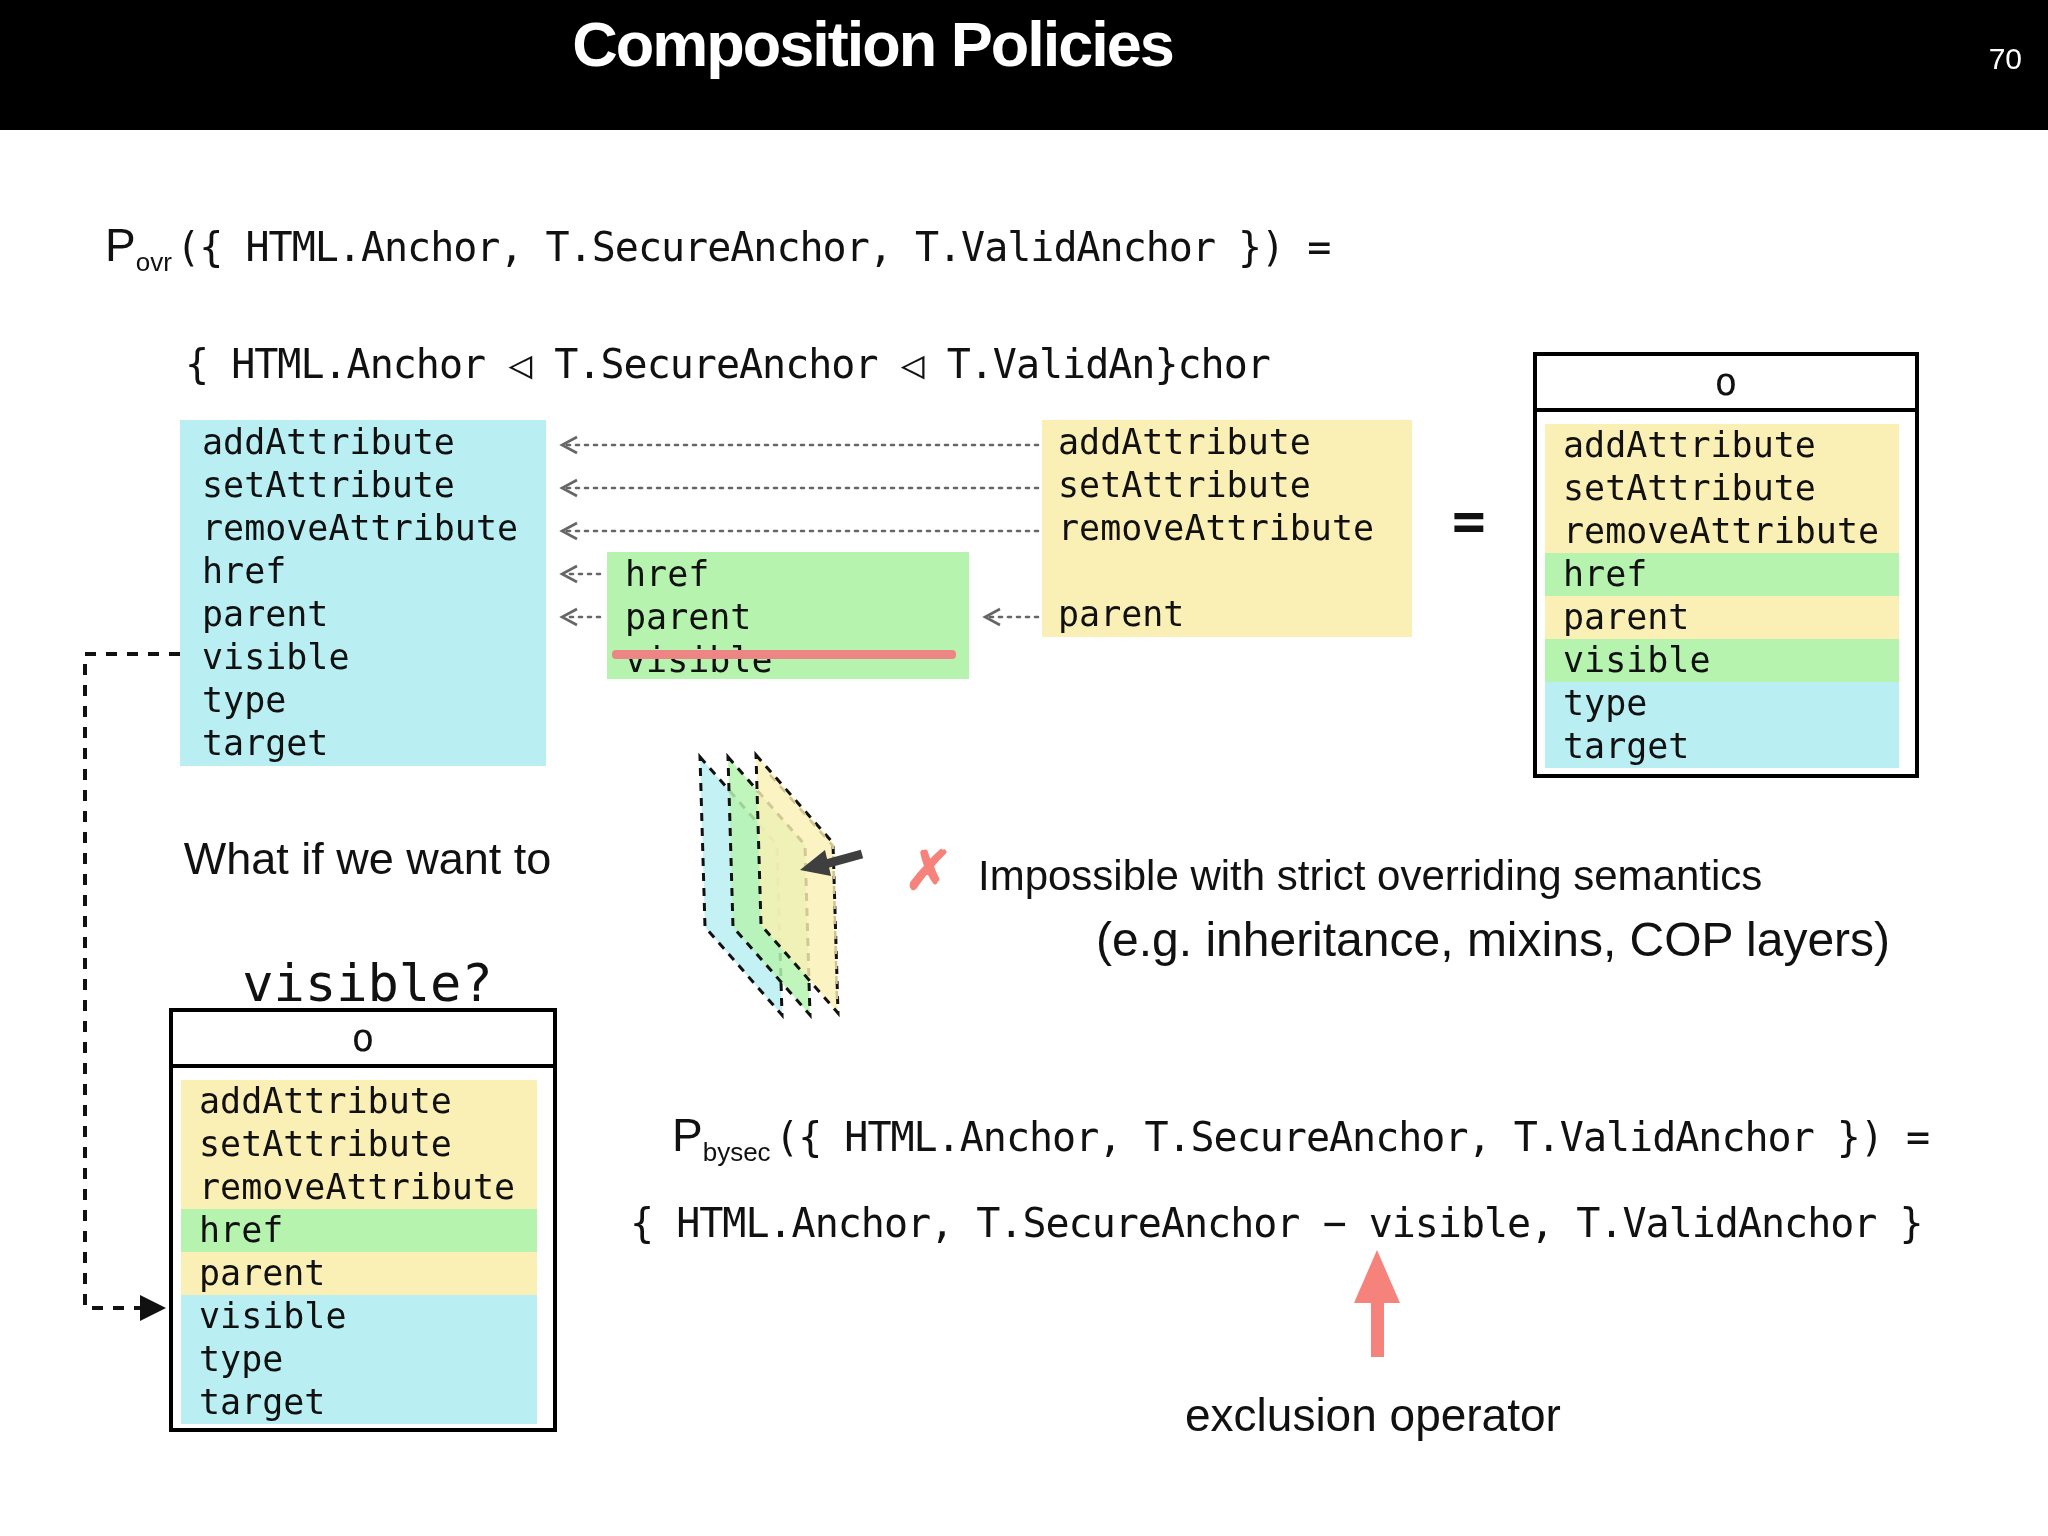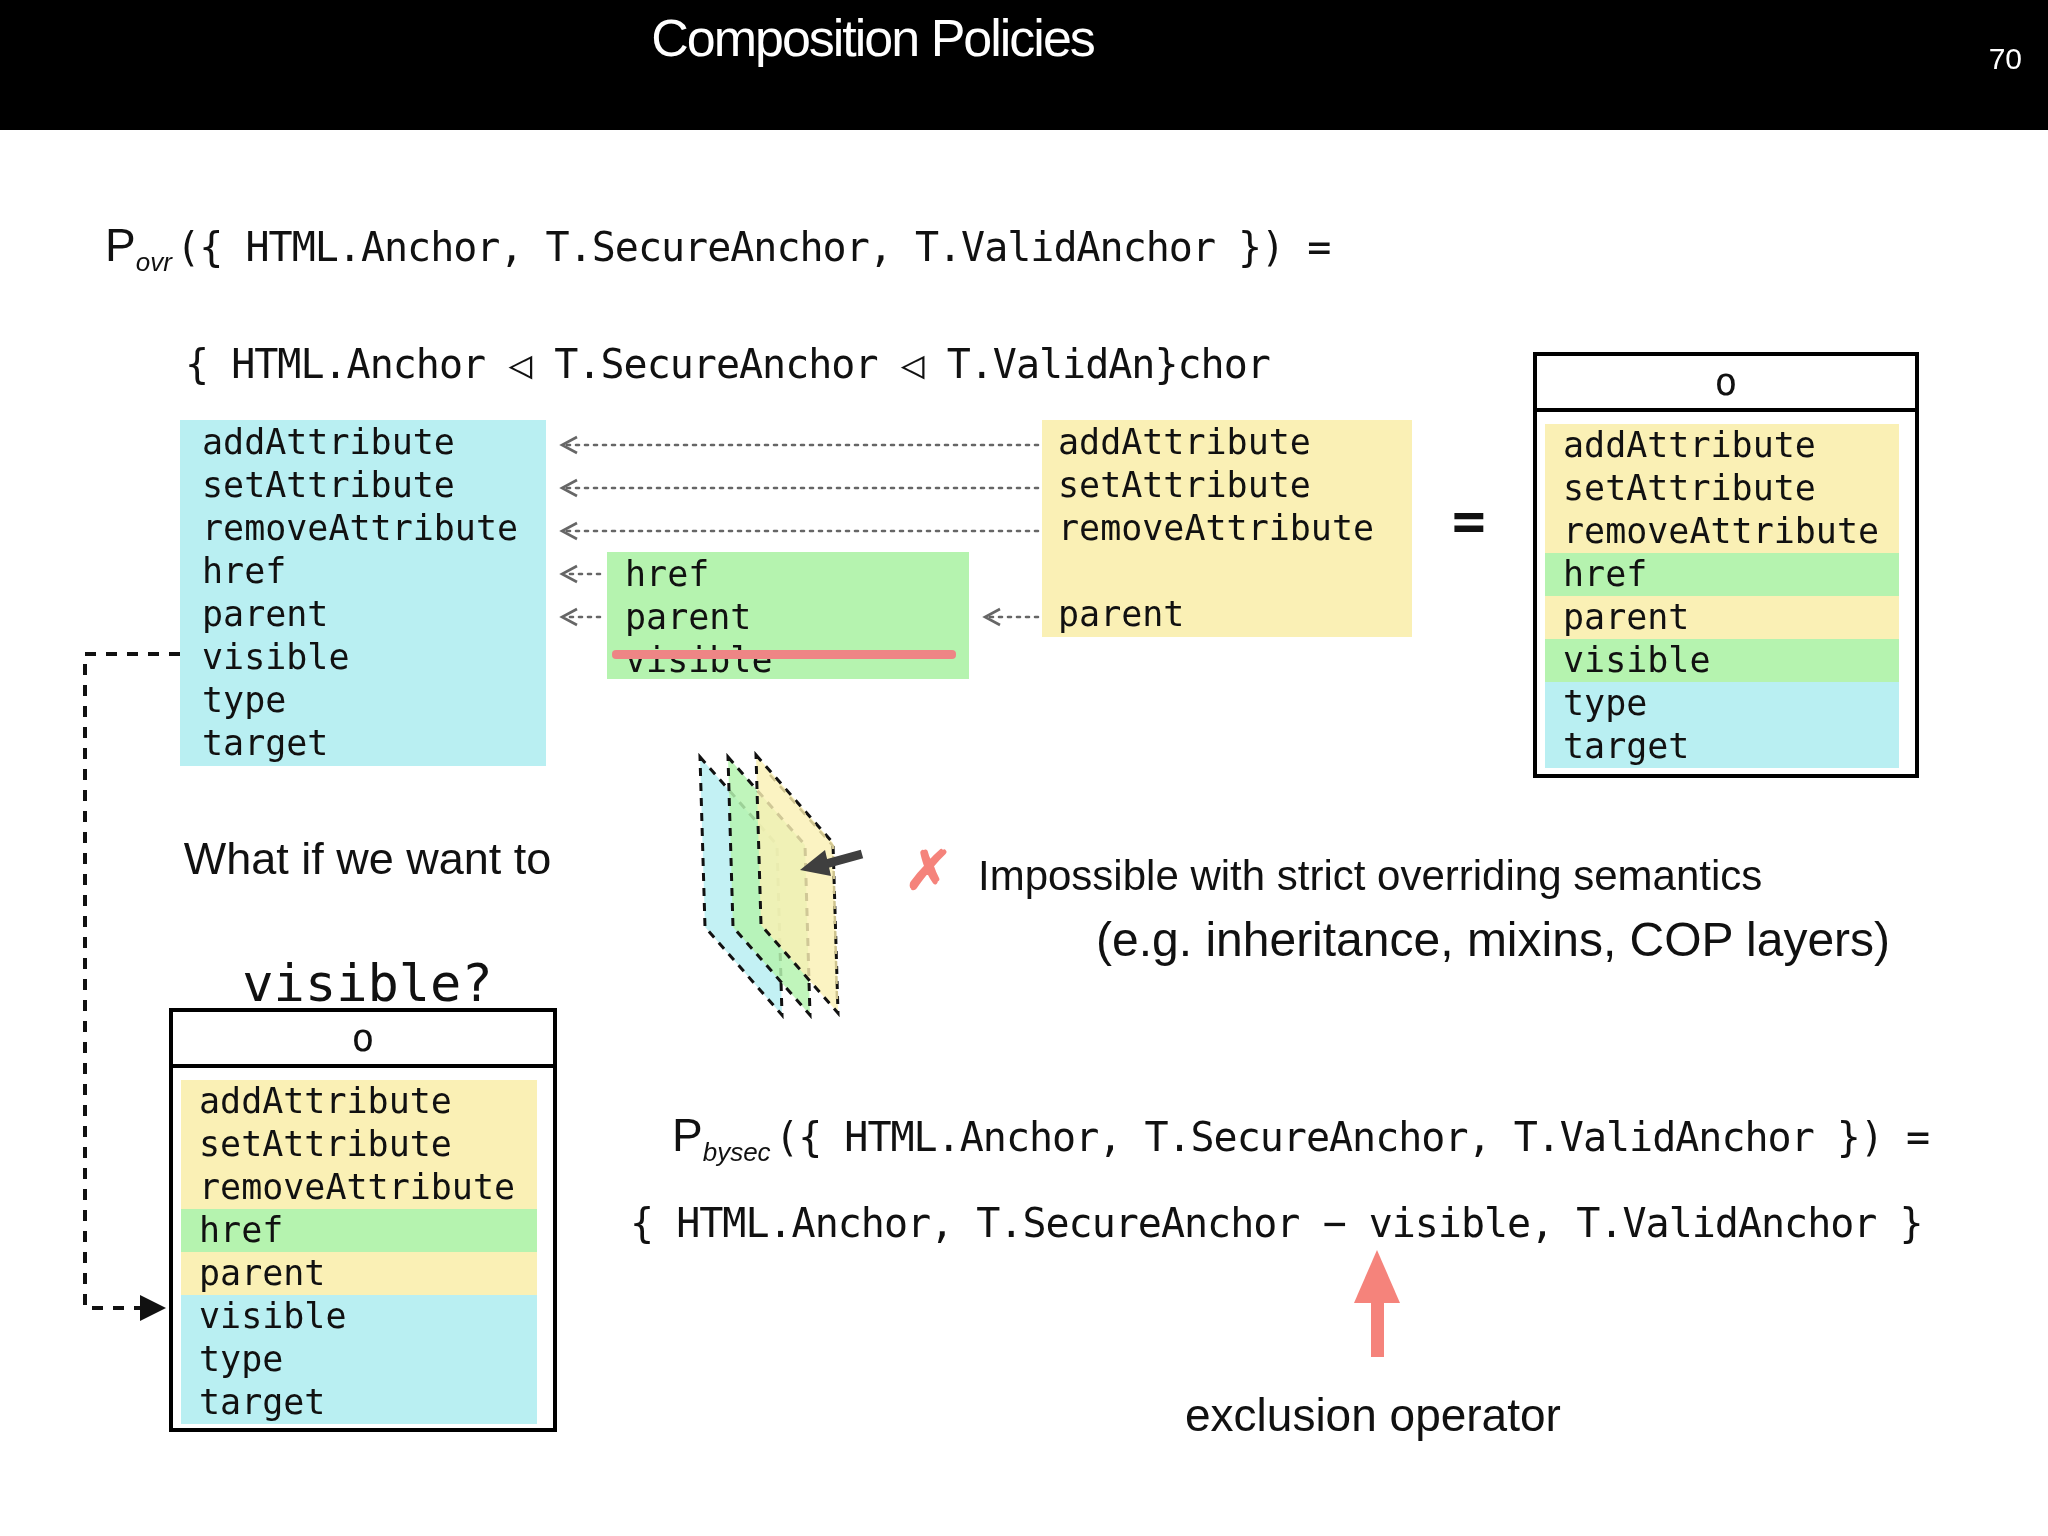--- a/index.html
+++ b/index.html
@@ -1,28 +1,28 @@
 <!DOCTYPE html>
 <html><head>
 <meta charset="utf-8">
 <style>
   html,body{margin:0;padding:0;background:#fff;}
   .slide{position:relative;width:2048px;height:1536px;background:#fff;overflow:hidden;
          font-family:"Liberation Sans",sans-serif;color:#111;}
   
   .titlebar{position:absolute;left:0;top:0;width:2048px;height:130px;background:#000;}
   .title{position:absolute;left:0;top:8px;width:1745px;text-align:center;color:#fff;
-         font-weight:normal;font-size:52px;letter-spacing:-2px;
+         font-weight:bold;font-size:63px;letter-spacing:-2px;
          font-family:"Liberation Sans",sans-serif;}
   .pagenum{position:absolute;right:26px;top:42px;color:#fff;font-size:30px;
            font-family:"Liberation Sans",sans-serif;}
   
   .formula{position:absolute;white-space:nowrap;}
   .pvar{font-family:"Liberation Sans",sans-serif;font-size:46px;}
-  .pvar sub{font-size:26px;font-style:italic;}
+  .pvar sub{font-size:26px;}
   .fmono{font-family:"DejaVu Sans Mono",monospace;font-size:40px;letter-spacing:-1px;}
   
   .attrbox{position:absolute;box-sizing:border-box;}
   .mrow{font-family:"DejaVu Sans Mono",monospace;font-size:35px;line-height:43px;
         height:43px;white-space:pre;}
   .plainrows .mrow{padding-left:22px;}
   
   .framed{position:absolute;box-sizing:border-box;border:4px solid #000;background:#fff;}
   .framed .boxheader{height:52px;border-bottom:4px solid #000;text-align:center;
         font-family:"DejaVu Sans Mono",monospace;font-size:38px;line-height:52px;}

